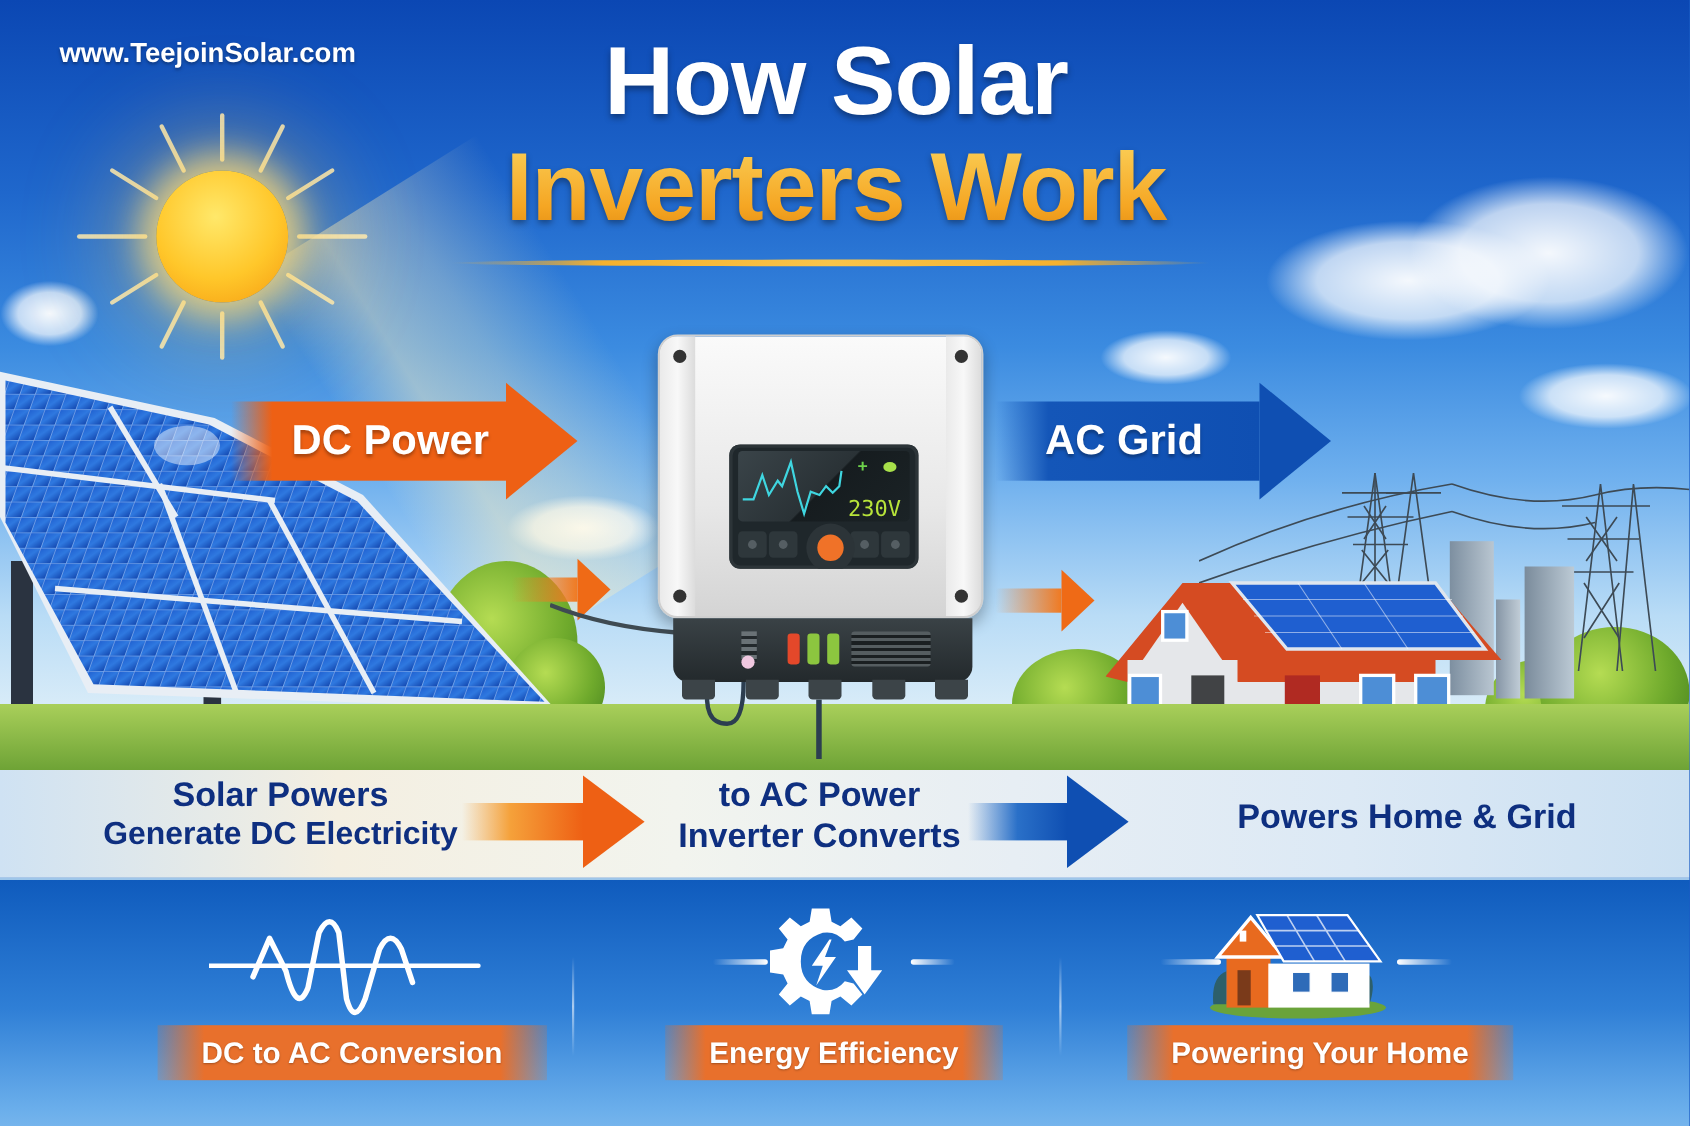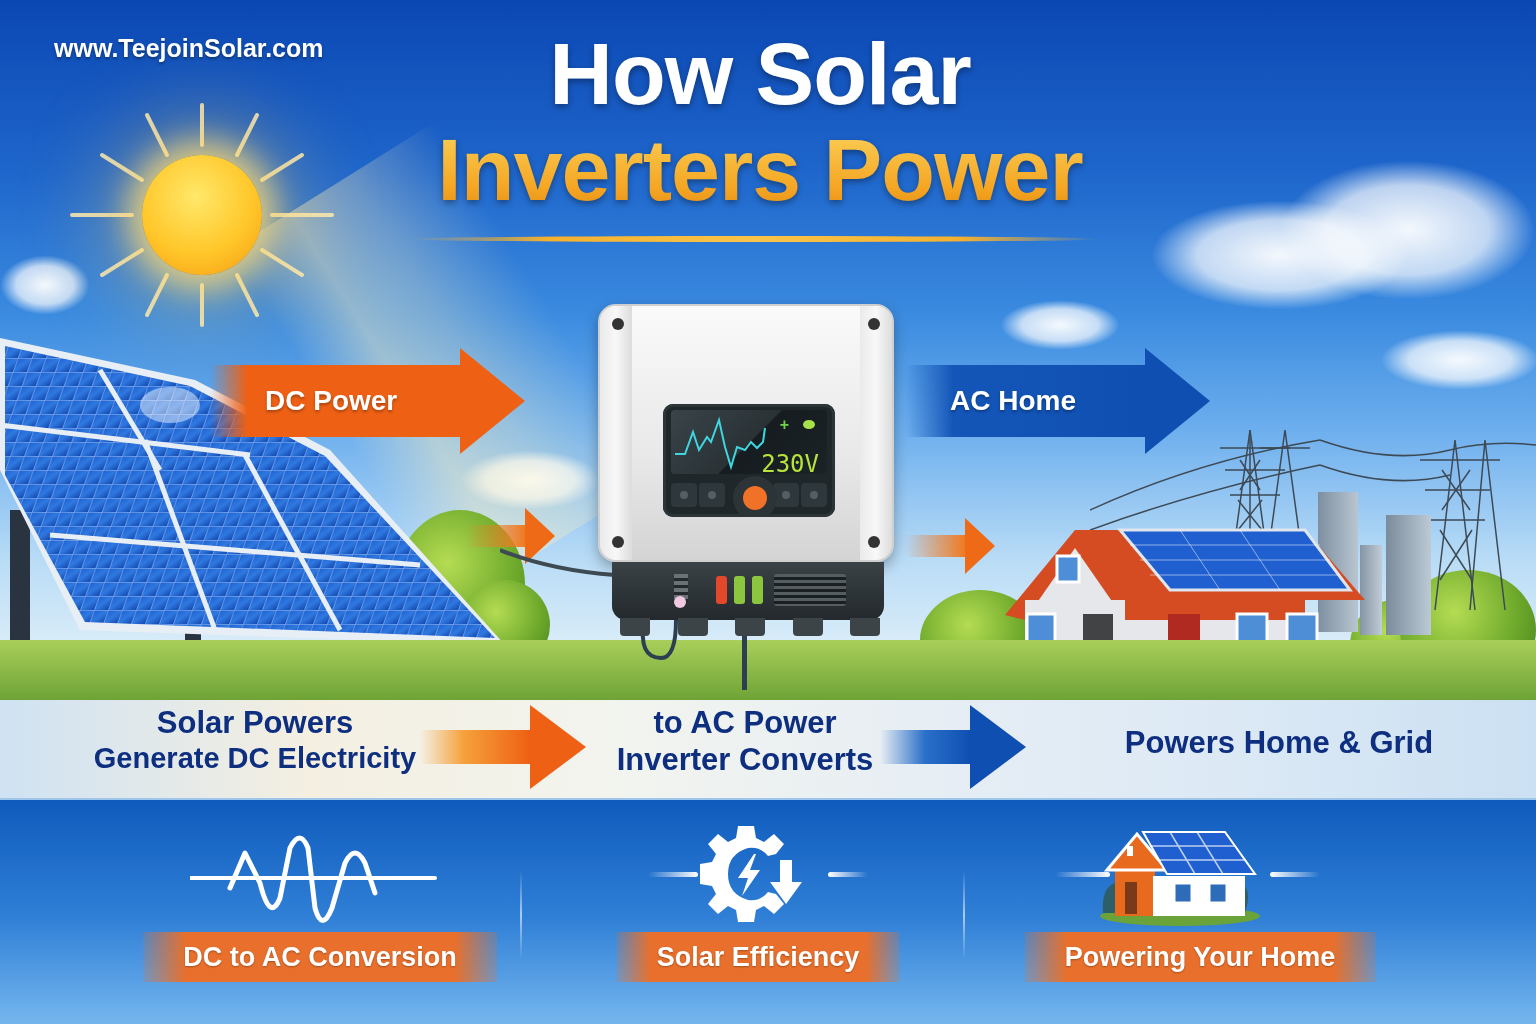--- a/index.html
+++ b/index.html
@@ -23,21 +23,21 @@
     background: radial-gradient(circle at 45% 35%, #ffe86a 0%, #ffc72a 55%, #f59a10 100%);
     box-shadow: 0 0 30px 14px rgba(255,220,120,0.75), 0 0 80px 40px rgba(255,200,80,0.35); }
   .beam { position: absolute; left: 230px; top: 250px; width: 240px; height: 420px; transform-origin: 0 0; transform: rotate(-32deg);
     background: linear-gradient(90deg, rgba(255,245,200,0) 0%, rgba(255,240,190,0.45) 30%, rgba(255,240,190,0.3) 60%, rgba(255,240,190,0) 100%); }
 
   .panels { position: absolute; left: 0; top: 330px; width: 510px; height: 330px; }
   .ground { position: absolute; left: 0; top: 640px; width: 1536px; height: 60px; background: linear-gradient(180deg, #a9cf5a 0%, #6ea336 100%); }
   .tree { position: absolute; border-radius: 50%; background: radial-gradient(circle at 40% 35%, #b5dc53 0%, #6faa2c 55%, #3f7a1c 100%); }
 
   .arrow { position: absolute; display: flex; align-items: center; }
-  .arrow-body { height: 100%; display: flex; align-items: center; padding-left: 44px; color: #fff; font-weight: bold; font-size: 28px; text-shadow: 0 2px 3px rgba(0,0,0,0.3); }
+  .arrow-body { height: 100%; display: flex; align-items: center; padding-left: 44px; color: #fff; font-weight: bold; font-size: 38px; text-shadow: 0 2px 3px rgba(0,0,0,0.3); }
   .arrow-head { width: 0; height: 0; border-top-style: solid; border-bottom-style: solid; border-left-style: solid; border-top-color: transparent; border-bottom-color: transparent; }
 
   .dc-arrow { left: 210px; top: 348px; height: 106px; }
   .dc-arrow .arrow-body { width: 250px; height: 72px; background: linear-gradient(90deg, rgba(240,96,20,0) 0%, #ee6014 15%, #ee6014 100%); padding-left: 55px; }
   .dc-arrow .arrow-head { border-top-width: 53px; border-bottom-width: 53px; border-left-width: 65px; border-left-color: #ee6014; }
 
   .ac-arrow { left: 905px; top: 348px; height: 106px; }
   .ac-arrow .arrow-body { width: 240px; height: 72px; background: linear-gradient(90deg, rgba(15,80,180,0) 0%, #1456b8 20%, #0f4fb2 100%); padding-left: 45px; }
   .ac-arrow .arrow-head { border-top-width: 53px; border-bottom-width: 53px; border-left-width: 65px; border-left-color: #0f4fb2; }
 
@@ -46,21 +46,21 @@
   .small-arrow .head { width: 0; height: 0; border-top: 28px solid transparent; border-bottom: 28px solid transparent; border-left: 30px solid #ef6a16; }
 
   .inverter { position: absolute; left: 598px; top: 304px; width: 296px; height: 258px; border-radius: 18px;
     background: linear-gradient(180deg, #fafafa 0%, #e8e8e8 60%, #d4d4d4 100%); box-shadow: 0 6px 14px rgba(0,0,0,0.3); border: 2px solid #cfcfcf; }
   .inverter .rail { position: absolute; top: 0; width: 32px; height: 100%; background: linear-gradient(90deg, #eaeaea, #f8f8f8, #dcdcdc); }
   .inverter .rail.l { left: 0; border-radius: 16px 0 0 16px; }
   .inverter .rail.r { right: 0; border-radius: 0 16px 16px 0; }
   .screw { position: absolute; width: 12px; height: 12px; border-radius: 50%; background: #333; }
   .display { position: absolute; left: 63px; top: 98px; width: 172px; height: 113px; border-radius: 10px; background: #1f272b; box-shadow: inset 0 0 0 3px #2c3438; overflow: hidden; }
   .screen { position: absolute; left: 8px; top: 6px; width: 156px; height: 64px; border-radius: 4px; background: linear-gradient(135deg, #3a4449 0%, #2a3236 50%, #161c1f 51%, #1b2326 100%); }
-  .volt { position: absolute; right: 8px; top: 40px; color: #b7e33a; font-size: 24px; font-family: "DejaVu Sans Mono", monospace; }
+  .volt { position: absolute; right: 8px; top: 40px; color: #b7e33a; font-size: 20px; font-family: "DejaVu Sans Mono", monospace; }
   .led-plus { position: absolute; right: 38px; top: 6px; color: #6ed24b; font-size: 16px; font-weight: bold; }
   .led-dot { position: absolute; right: 12px; top: 10px; width: 12px; height: 9px; border-radius: 50%; background: #a8e04a; }
   .btn-row { position: absolute; left: 8px; top: 76px; width: 156px; height: 30px; display: flex; justify-content: space-between; align-items: center; }
   .btn { width: 26px; height: 24px; border-radius: 4px; background: #2e373b; display: flex; align-items: center; justify-content: center; }
   .btn::after { content: ""; width: 8px; height: 8px; border-radius: 50%; background: #555e63; }
   .knob { position: absolute; left: 70px; top: 72px; width: 44px; height: 44px; border-radius: 50%; background: #2c3438; display: flex; align-items: center; justify-content: center; }
   .knob::after { content: ""; width: 24px; height: 24px; border-radius: 50%; background: #f07228; }
 
   .inv-base { position: absolute; left: 612px; top: 562px; width: 272px; height: 58px; border-radius: 0 0 14px 14px; background: linear-gradient(180deg, #3a4246 0%, #23292c 100%); }
   .ind { position: absolute; top: 14px; width: 11px; height: 28px; border-radius: 3px; }
@@ -199,31 +199,31 @@
     <rect x="232" y="94" width="30" height="34" fill="#4d8ed6" stroke="#fff" stroke-width="3"></rect>
     <rect x="282" y="94" width="30" height="34" fill="#4d8ed6" stroke="#fff" stroke-width="3"></rect>
   </svg>
 
   <div class="ground"></div>
 </div>
 
 <div class="site-url">www.TeejoinSolar.com</div>
 <div class="title">
   <span class="l1">How Solar</span>
-  <span class="l2">Inverters Power</span>
+  <span class="l2">Inverters Work</span>
 </div>
 <div class="title-underline"></div>
 
 <div class="arrow dc-arrow">
   <div class="arrow-body">DC Power</div>
   <div class="arrow-head"></div>
 </div>
 
 <div class="arrow ac-arrow">
-  <div class="arrow-body">AC Home</div>
+  <div class="arrow-body">AC Grid</div>
   <div class="arrow-head"></div>
 </div>
 
 <div class="small-arrow" style="left:465px;top:508px;">
   <div class="shaft"></div>
     <div class="head"></div>
 </div>
 <div class="small-arrow" style="left:905px;top:518px;">
   <div class="shaft"></div>
     <div class="head"></div>
@@ -318,21 +318,21 @@
   <div class="feature" style="left:538px;">
     <div class="dash" style="left:110px;top:72px;width:50px;"></div>
     <div class="dash" style="left:290px;top:72px;width:40px;transform:scaleX(-1);"></div>
     <svg style="position:absolute;left:160px;top:20px;" width="120" height="108" viewBox="0 0 120 108">
       <g fill="#fff">
         <path d="M40 6 L56 6 L58 18 L66 22 L76 14 L86 24 L78 34 L70 36 Q62 26 50 28 Q30 34 30 54 Q30 74 50 80 Q62 82 70 72 L78 74 L86 84 L76 94 L66 86 L58 90 L56 102 L40 102 L38 90 L30 86 L20 94 L10 84 L18 74 L14 66 L2 64 L2 44 L14 42 L18 34 L10 24 L20 14 L30 22 L38 18 Z"></path>
         <path d="M56 34 L40 58 L50 58 L44 76 L62 50 L52 50 L58 34 Z"></path>
         <path d="M82 40 L94 40 L94 62 L104 62 L88 84 L72 62 L82 62 Z"></path>
       </g>
     </svg>
-    <div class="badge">Solar Efficiency</div>
+    <div class="badge">Energy Efficiency</div>
   </div>
 
   <div class="feature" style="left:980px;">
     <div class="dash" style="left:75px;top:72px;width:55px;"></div>
     <div class="dash" style="left:290px;top:72px;width:50px;transform:scaleX(-1);"></div>
     <svg style="position:absolute;left:115px;top:28px;" width="170" height="100" viewBox="0 0 170 100">
       <ellipse cx="85" cy="88" rx="80" ry="10" fill="#6aa33a"></ellipse>
       <path d="M8 85 Q6 60 20 55 L20 85 Z M150 85 Q158 60 145 55 L145 85 Z" fill="#2d5f6a"></path>
       <rect x="20" y="38" width="40" height="50" fill="#e86a1f"></rect>
       <rect x="58" y="48" width="92" height="40" fill="#fff"></rect>

